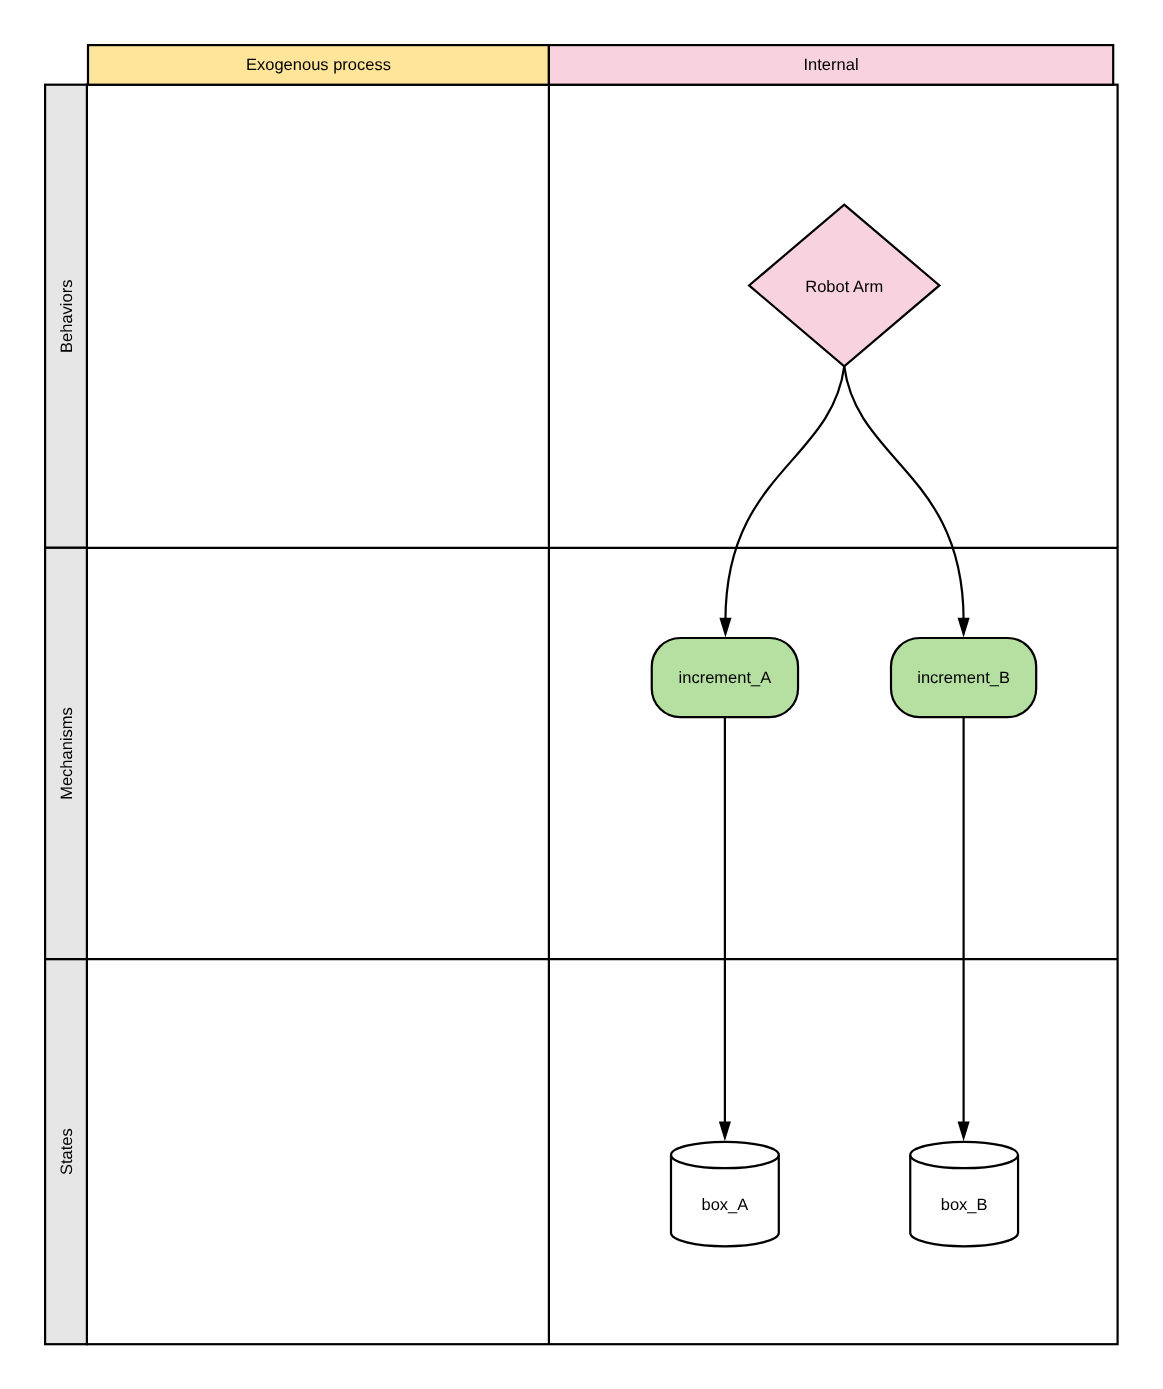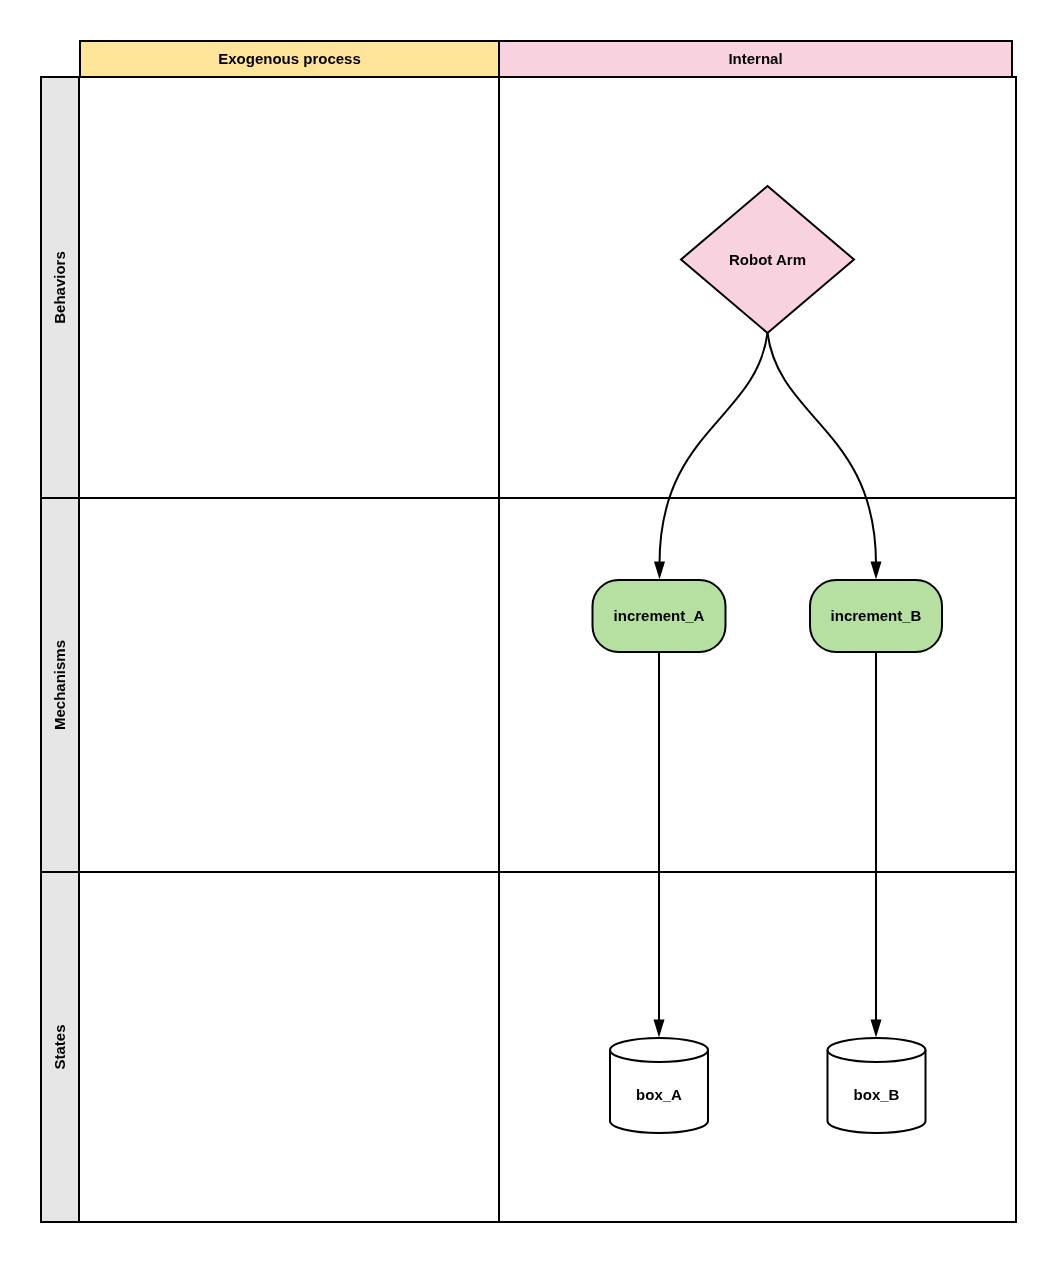--- a/index.html
+++ b/index.html
@@ -6,21 +6,20 @@
     margin: 0;
     padding: 0;
     background: #ffffff;
   }
   .canvas {
     position: relative;
     width: 1057px;
     height: 1263px;
     background: #ffffff;
     overflow: hidden;
-    font-weight: bold;
   }
   svg {
     display: block;
   }
   svg text {
     font-family: "Liberation Sans", "DejaVu Sans", sans-serif;
     font-size: 15px;
     fill: #000000;
   }
 </style>

